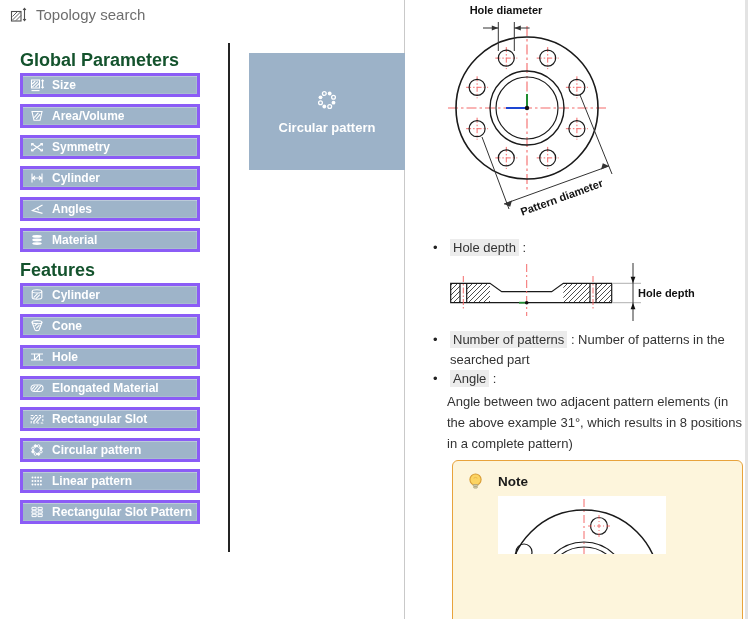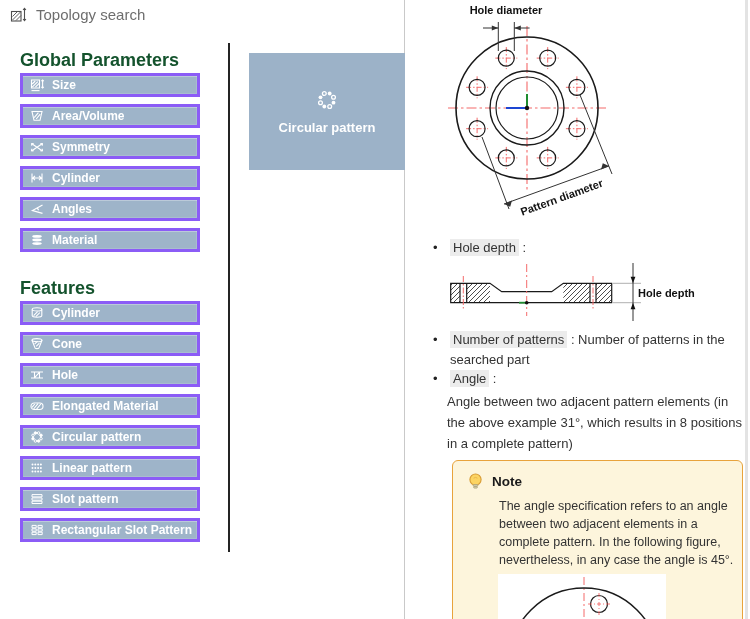--- a/index.html
+++ b/index.html
@@ -4,21 +4,21 @@
 <style>
   html,body{margin:0;padding:0;background:#fff;}
   .app{position:relative;width:750px;height:619px;background:#fff;overflow:hidden;
        font-family:"Liberation Sans",sans-serif;}
   
   .hdr{position:absolute;left:10px;top:6px;display:flex;align-items:center;gap:8px;
        color:#6e6e6e;font-size:15px;}
   
   .sidebar{position:absolute;left:20px;top:50px;width:190px;}
   .shead{font-size:18px;font-weight:bold;color:#14532d;margin:0 0 7px 0;height:16px;}
-  .shead.mt{margin-top:26px;}
+  .shead.mt{margin-top:8px;}
   .btn{box-sizing:border-box;width:180px;height:24px;margin:0 0 7px 0;
        background:#9eb4c9;border:3px solid #8b5cf6;
        box-shadow:inset 0 1px 0 rgba(255,255,255,.3), inset -1px -1px 0 rgba(255,255,255,.12);
        display:flex;align-items:center;gap:7px;padding-left:6px;cursor:pointer;}
   .blabel{color:#fff;font-weight:bold;font-size:12px;white-space:nowrap;}
   .bicon{width:16px;height:14px;flex:0 0 auto;}
   .bicon *{vector-effect:non-scaling-stroke;}
   
   .vline-black{position:absolute;left:228px;top:43px;width:2px;height:509px;background:#242424;}
   .pdivider{position:absolute;left:404px;top:0;width:1px;height:619px;background:#c9c9c9;}
@@ -30,21 +30,21 @@
   
   .fig{position:absolute;}
   .fig text{font-family:"Liberation Sans",sans-serif;font-weight:bold;font-size:11px;fill:#111;}
   .bullet{position:absolute;display:flex;font-size:13px;color:#333;line-height:1.5;}
   .dot{flex:0 0 17px;color:#222;}
   .term{background:#ececec;padding:1px 3px;}
   .para{position:absolute;font-size:13px;color:#333;line-height:1.6;}
   
   .note{position:absolute;left:452px;top:460px;width:291px;height:240px;box-sizing:border-box;
         border:1px solid #e8a33c;border-radius:6px;background:#fdf5dc;}
-  .ntitle-row{display:flex;align-items:center;gap:7px;margin:11px 0 0 13px;}
+  .ntitle-row{display:flex;align-items:center;gap:13px;margin:11px 0 0 13px;}
   .ntitle{font-size:13.5px;font-weight:bold;color:#1a1a1a;}
   .nbody{margin:6px 4px 0 46px;font-size:12.5px;line-height:1.44;color:#333;}
   .nfig{display:block;margin:5px 0 0 45px;background:#fff;}
 </style>
 </head>
 <body>
 
 <div class="app">
 
   <div class="hdr">
@@ -137,20 +137,27 @@
     </div>
 
     <div class="btn">
       <svg class="bicon" viewBox="0 0 16 14" fill="none" stroke="#fff" stroke-width="1.1">
         <rect x="2" y="4" width="12" height="6.5" rx="3.2"></rect>
         <path d="M4.6 10l4.4-5.4M7.6 10.2l4.2-5.2M3 8.4L5.8 5"></path>
       </svg>
       <span class="blabel">Elongated Material</span>
     </div>
 
+    <div class="btn">
+      <svg class="bicon" viewBox="0 0 16 14" fill="none" stroke="#fff" stroke-width="1.1">
+        <rect x="2.2" y="3.5" width="11.6" height="7.5" stroke-dasharray="2.2 1.6"></rect>
+        <path d="M4.2 10.4l5-5.8M7.2 10.6l5-6M3 7.6L5.8 4.4"></path>
+      </svg>
+      <span class="blabel">Rectangular Slot</span>
+    </div>
 
 
     <div class="btn">
       <svg class="bicon" viewBox="0 0 16 14" stroke="#fff" stroke-width="1">
         <circle cx="12" cy="5.3" r="1.25" fill="#fff"></circle>
           <circle cx="9.6" cy="3" r="1.25" fill="none"></circle>
         <circle cx="6.4" cy="3" r="1.25" fill="#fff"></circle>
           <circle cx="4" cy="5.3" r="1.25" fill="none"></circle>
         <circle cx="4" cy="8.7" r="1.25" fill="#fff"></circle>
           <circle cx="6.4" cy="11" r="1.25" fill="none"></circle>
@@ -171,28 +178,20 @@
           <circle cx="9.1" cy="7" r="1"></circle>
           <circle cx="11.9" cy="7" r="1"></circle>
         <circle cx="3.5" cy="10.5" r="1"></circle>
           <circle cx="6.3" cy="10.5" r="1"></circle>
           <circle cx="9.1" cy="10.5" r="1"></circle>
           <circle cx="11.9" cy="10.5" r="1"></circle>
       </svg>
       <span class="blabel">Linear pattern</span>
     </div>
 
-    <div class="btn">
-      <svg class="bicon" viewBox="0 0 16 14" fill="none" stroke="#fff" stroke-width="1">
-        <rect x="3" y="2.6" width="10" height="2.3"></rect>
-          <rect x="3" y="5.9" width="10" height="2.3"></rect>
-          <rect x="3" y="9.2" width="10" height="2.3"></rect>
-      </svg>
-      <span class="blabel">Slot pattern</span>
-    </div>
 
     <div class="btn">
       <svg class="bicon" viewBox="0 0 16 14" fill="none" stroke="#fff" stroke-width="1">
         <rect x="3" y="2.4" width="4.2" height="2.4"></rect>
           <rect x="3" y="5.8" width="4.2" height="2.4"></rect>
           <rect x="3" y="9.2" width="4.2" height="2.4"></rect>
         <rect x="9" y="2.4" width="4.2" height="2.4"></rect>
           <rect x="9" y="5.8" width="4.2" height="2.4"></rect>
           <rect x="9" y="9.2" width="4.2" height="2.4"></rect>
       </svg>
@@ -338,21 +337,20 @@
   <div class="note">
     <div class="ntitle-row">
       <svg width="19" height="19" viewBox="0 0 19 19">
         <circle cx="9.5" cy="7.6" r="5.6" fill="#fcd462" stroke="#d79b33" stroke-width="1.1"></circle>
         <path d="M7.6 6.2q1.9-1.6 3.8 0" fill="none" stroke="#e9b64e" stroke-width="1"></path>
         <rect x="7.2" y="12.6" width="4.6" height="1.7" rx="0.6" fill="#d9d2b4" stroke="#a89f76" stroke-width="0.8"></rect>
         <rect x="7.7" y="14.6" width="3.6" height="1.5" rx="0.6" fill="#d9d2b4" stroke="#a89f76" stroke-width="0.8"></rect>
       </svg>
       <span class="ntitle">Note</span>
     </div>
-    <div class="nbody">The angle specification refers to an angle between two adjacent elements in a complete pattern. In the following figure, nevertheless, in any case the angle is 45°.</div>
     <svg class="nfig" width="168" height="58" viewBox="0 0 168 58">
       <rect x="0" y="0" width="168" height="58" fill="#fff"></rect>
       <line x1="86" y1="3" x2="86" y2="58" stroke="#f46a6a" stroke-width="1" stroke-dasharray="8 3 2 3"></line>
       <g stroke="#1a1a1a" fill="none">
         <circle cx="86" cy="89" r="75" stroke-width="1.5"></circle>
         <circle cx="86" cy="89" r="43" stroke-width="1.2"></circle>
         <circle cx="86" cy="89" r="38" stroke-width="1.1"></circle>
         <circle cx="101" cy="30" r="8.5" stroke-width="1.2"></circle>
         <circle cx="26" cy="56" r="8" stroke-width="1.2"></circle>
       </g>

